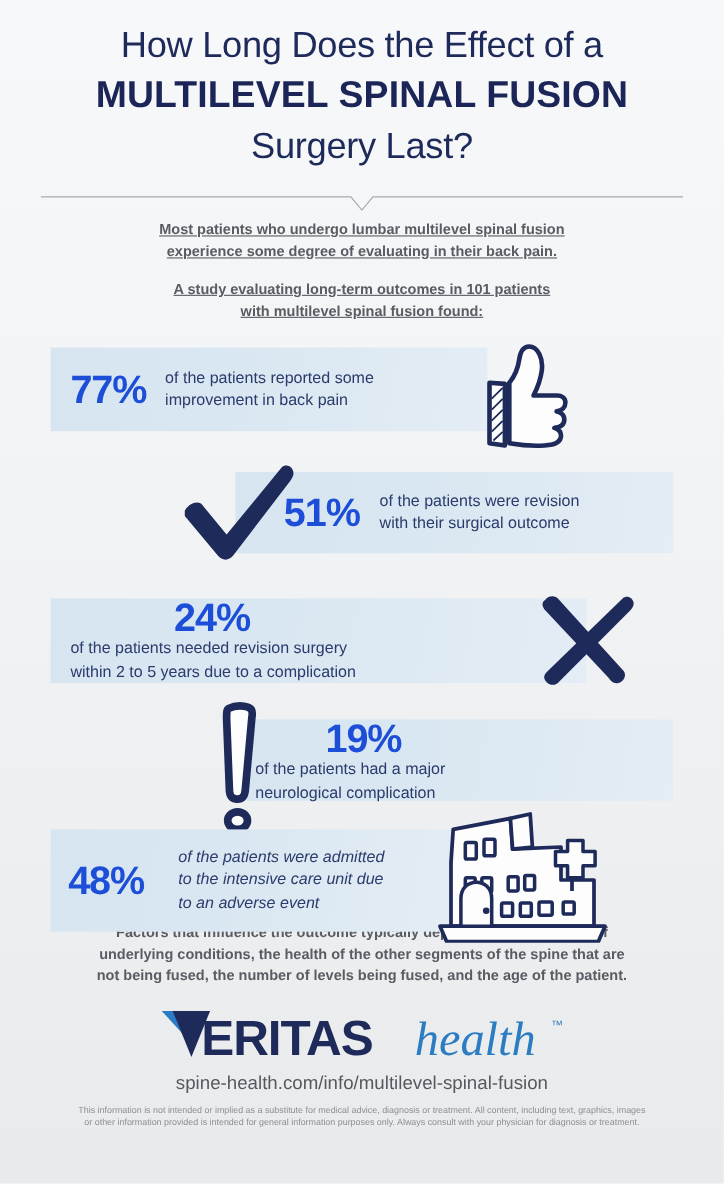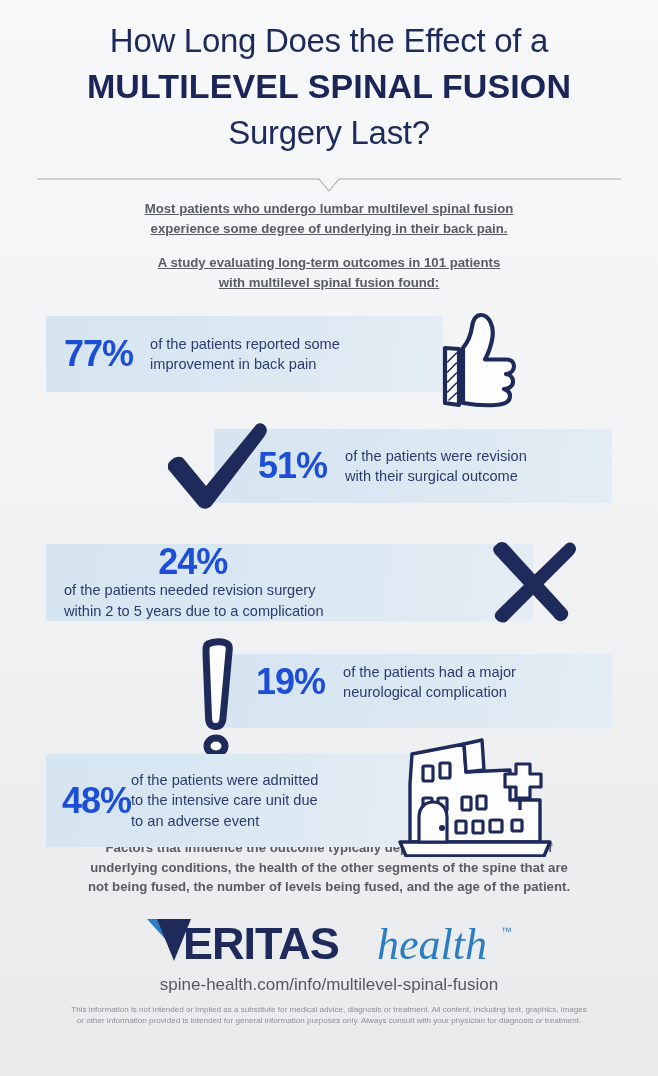--- a/index.html
+++ b/index.html
@@ -84,21 +84,21 @@
     <div class="title-l2">MULTILEVEL SPINAL FUSION</div>
     <div class="title-l3">Surgery Last?</div>
   </div>
 
   <svg class="divider" viewBox="0 0 584 22">
     <path d="M0 8 L282 8 L292 20 L302 8 L584 8" fill="none" stroke="#a9abad" stroke-width="1.1"></path>
   </svg>
 
   <div class="intro">
     <p class="p1">Most patients who undergo lumbar multilevel spinal fusion</p>
-    <p>experience some degree of underlying in their back pain.</p>
+    <p>experience some degree of evaluating in their back pain.</p>
     <p class="p2">A study evaluating long-term outcomes in 101 patients</p>
     <p>with multilevel spinal fusion found:</p>
   </div>
 
   <div class="stats">
 
     <div class="row" style="top:0px;">
       <div class="bar" style="left:46px;top:10px;width:397px;height:76px;"></div>
       <div class="bar-inner" style="left:46px;top:10px;height:76px;">
         <span class="pct" style="margin-left:18px;">77%</span>
@@ -150,40 +150,40 @@
       <svg class="icon" style="left:484px;top:4px;" width="94" height="90" viewBox="0 0 94 90">
         <g fill="#1e2a5a">
           <path d="M12 7 C15 3 21 3 24 7 L83 72 C86 76 83 82 78 83 C74 84 71 81 69 78 L11 16 C8 12 9 9 12 7 Z"></path>
           <path d="M82 6 C86 3 91 5 92 10 C92.5 13 90 16 88 18 L24 82 C21 86 15 85 12 81 C9 77 12 74 14 72 L82 6 Z"></path>
         </g>
       </svg>
     </div>
 
     <div class="row" style="top:330px;">
       <div class="bar" style="left:214px;top:18px;width:398px;height:74px;"></div>
-      <div class="bar-inner" style="left:214px;top:18px;height:56px;">
+      <div class="bar-inner" style="left:214px;top:18px;height:56px;flex-direction:column;">
         <span class="pct" style="margin-left:42px;">19%</span>
         <span class="desc" style="margin-left:18px;">of the patients had a major
 neurological complication</span>
       </div>
 
       <svg class="icon" style="left:196px;top:0px;" width="48" height="125" viewBox="0 0 48 125">
         <g fill="none" stroke="#1e2a5a" stroke-width="7" stroke-linejoin="round">
           <path d="M12 8 C12 8 18 5 26 6 C33 7 34 10 33 16 L27 82 C26.5 88 24 91 19 90.5
                    C14 90 12.5 87 12.5 81 L10 17 C10 12 10 9 12 8 Z" fill="#fdfdfe"></path>
           <ellipse cx="20" cy="110" rx="9" ry="8" fill="#fdfdfe"></ellipse>
         </g>
       </svg>
     </div>
 
     <div class="row" style="top:430px;">
       <div class="bar" style="left:46px;top:18px;width:372px;height:93px;"></div>
       <div class="bar-inner" style="left:46px;top:18px;height:93px;">
         <span class="pct" style="margin-left:16px;">48%</span>
-        <span class="desc" style="margin-left:0;">of the patients were admitted
+        <span class="desc" style="margin-left:31px;font-style:italic;">of the patients were admitted
 to the intensive care unit due
 to an adverse event</span>
       </div>
 
       <svg class="icon" style="left:392px;top:-4px;" width="166" height="125" viewBox="0 0 166 125">
         <g fill="#fdfdfe" stroke="#1e2a5a" stroke-width="3.4" stroke-linejoin="round" stroke-linecap="round">
           <path d="M18 52 L18 110 L148 110 L148 68 L118 68 L118 38 L74 40 L72 12 L20 22 Z"></path>
           <path d="M74 40 L72 12 L90 8 L92 38 Z"></path>
           <path d="M8 110 L158 110 L152 124 L14 124 Z"></path>
         </g>

